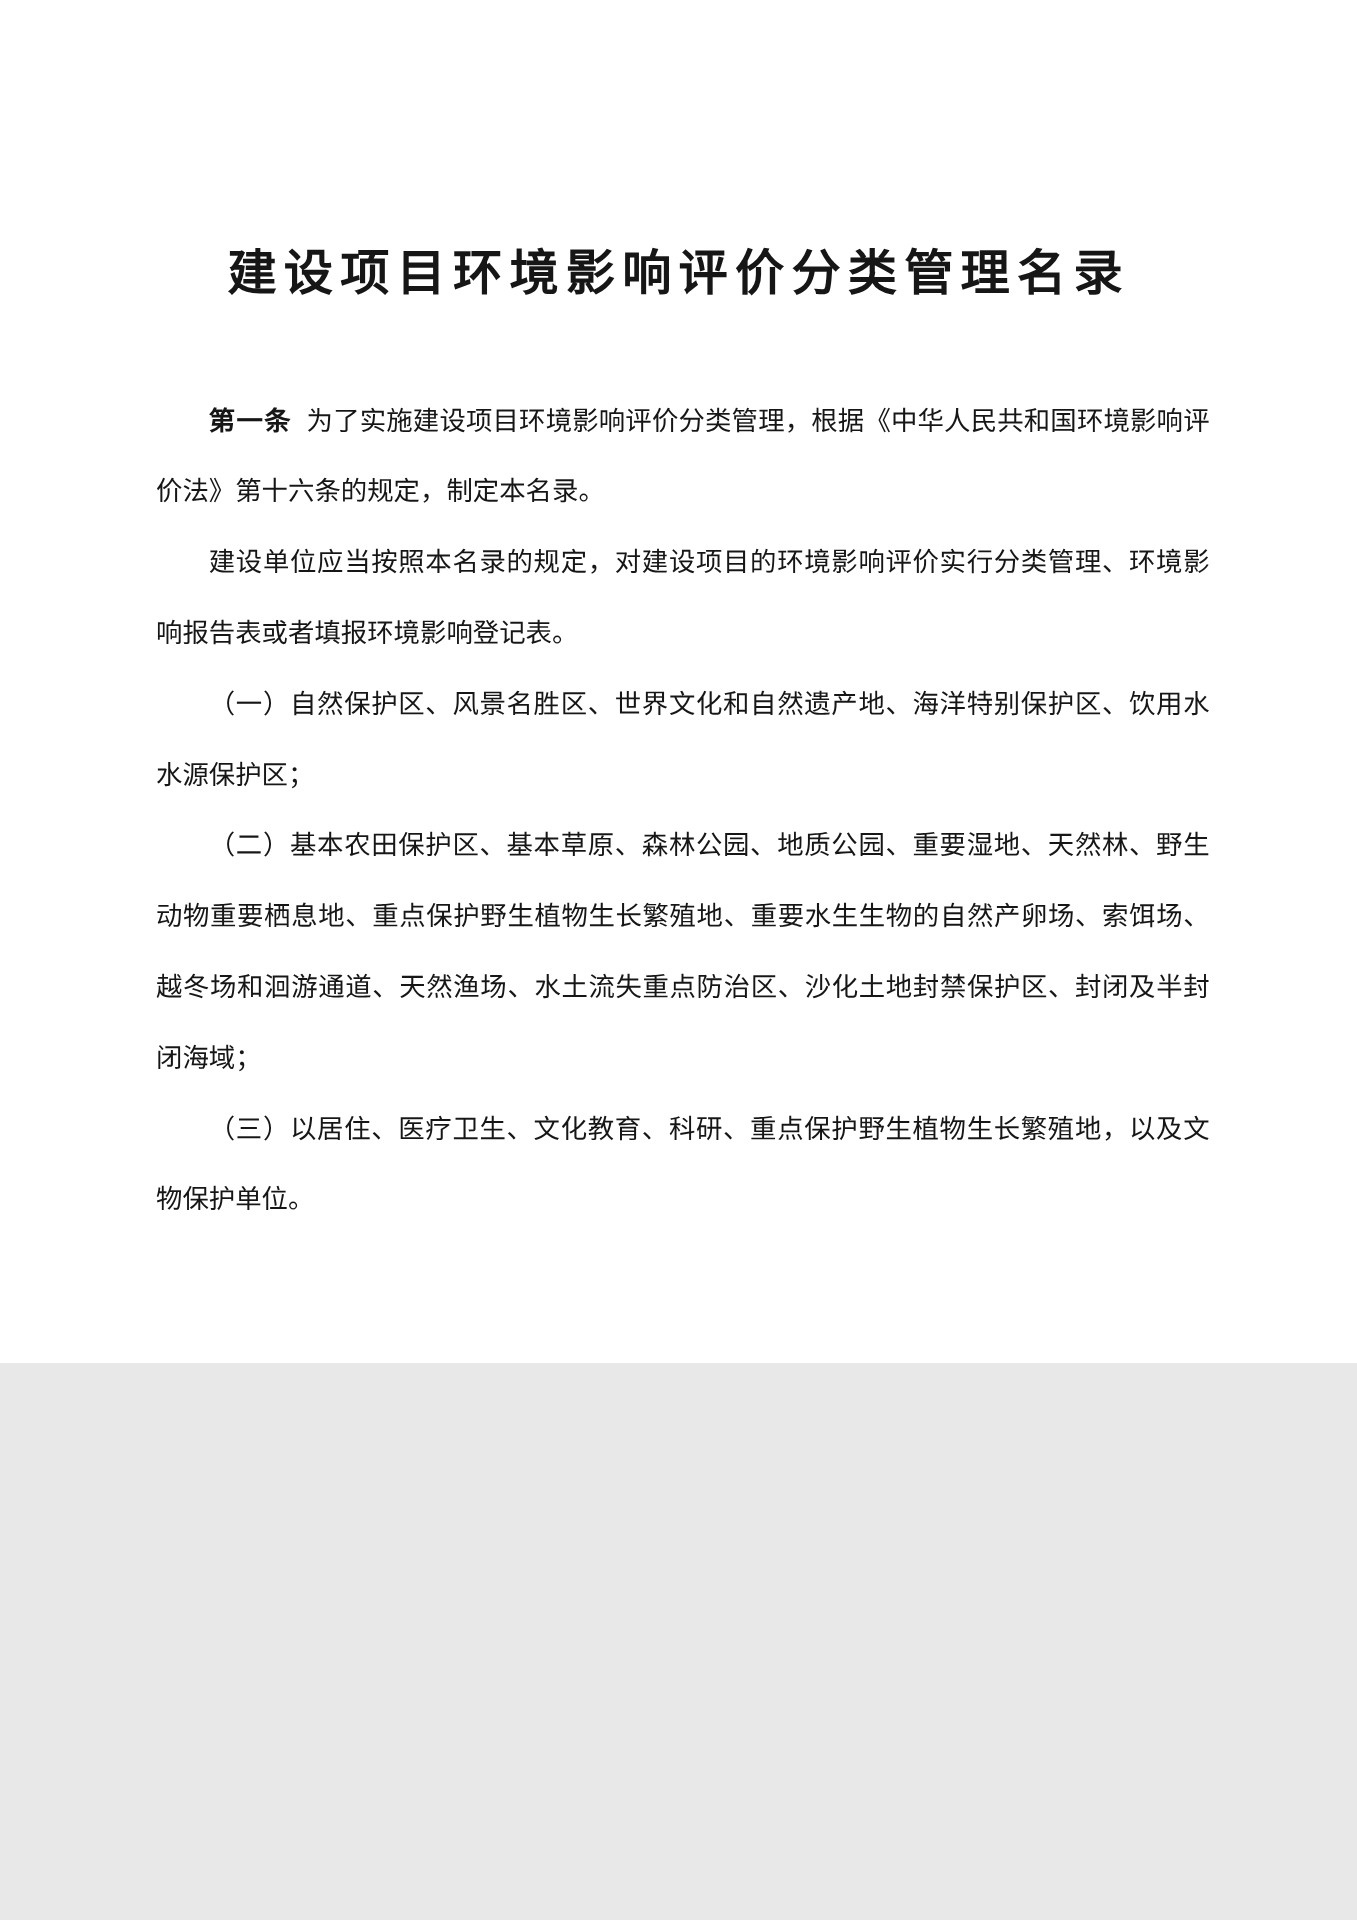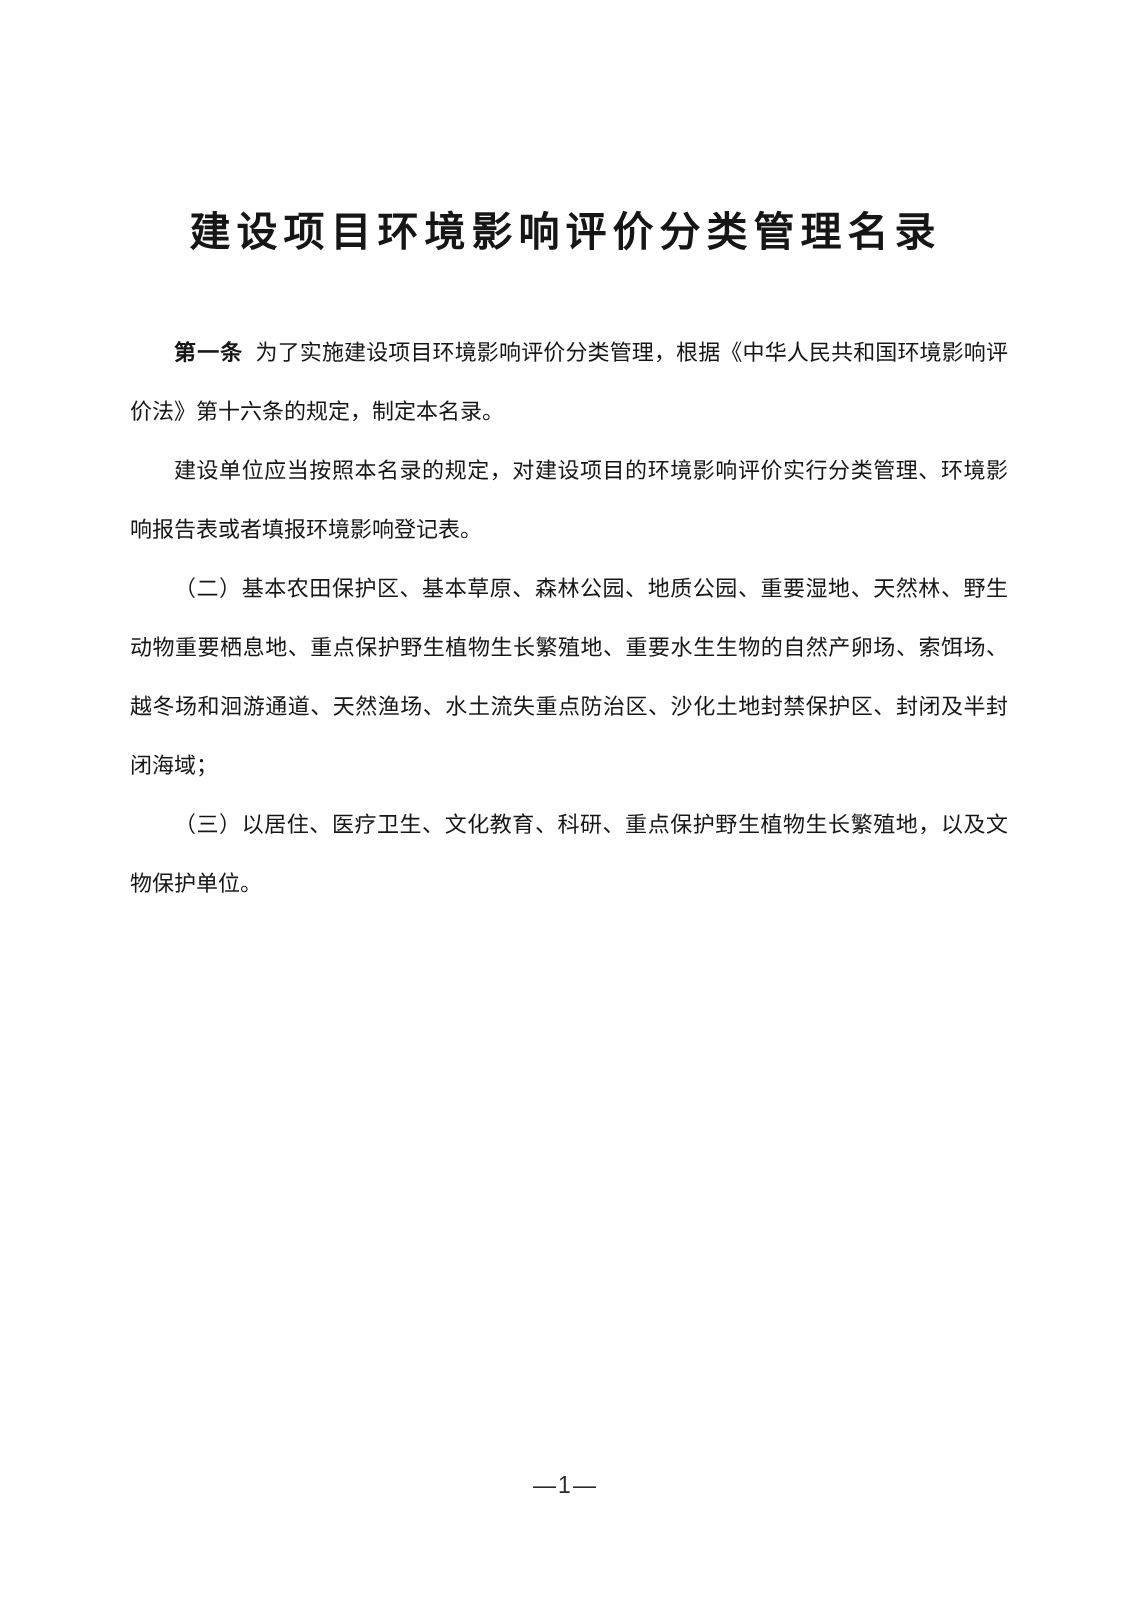--- a/index.html
+++ b/index.html
@@ -3,25 +3,25 @@
 <meta charset="utf-8">
 <style>
   html, body {
     margin: 0;
     padding: 0;
     background: #e8e8e8;
   }
   .page {
     position: relative;
     width: 1131px;
-    height: 1600px;
+    height: 1136px;
     margin: 0 auto;
     background: #ffffff;
     color: #161616;
-    font-family: Liberation Sans, sans-serif;
+    font-family: Liberation Mono, monospace;
     overflow: hidden;
   }
   .doc-title {
     position: absolute;
     top: 180px;
     left: 0;
     right: 0;
     text-align: center;
     font-size: 41px;
     font-weight: 700;
@@ -68,20 +68,21 @@
   <h1 class="doc-title">建设项目环境影响评价分类管理名录</h1>
 
   <div class="content">
 
     <p><strong class="article-label">第一条</strong><span>为了实施建设项目环境影响评价分类管理，根据《中华人民共和国环境影响评价法》第十六条的规定，制定本名录。</span></p>
 
 
     <p><span>建设单位应当按照本名录的规定，对建设项目的环境影响评价实行分类管理、环境影响报告表或者填报环境影响登记表。</span></p>
 
 
+    <p><span>（一）自然保护区、风景名胜区、世界文化和自然遗产地、海洋特别保护区、饮用水水源保护区；</span></p>
 
     <p><span>（二）基本农田保护区、基本草原、森林公园、地质公园、重要湿地、天然林、野生动物重要栖息地、重点保护野生植物生长繁殖地、重要水生生物的自然产卵场、索饵场、越冬场和洄游通道、天然渔场、水土流失重点防治区、沙化土地封禁保护区、封闭及半封闭海域；</span></p>
 
     <p><span>（三）以居住、医疗卫生、文化教育、科研、重点保护野生植物生长繁殖地，以及文物保护单位。</span></p>
 
   </div>
 
   <div class="page-number">—1—</div>
 
 </div>

